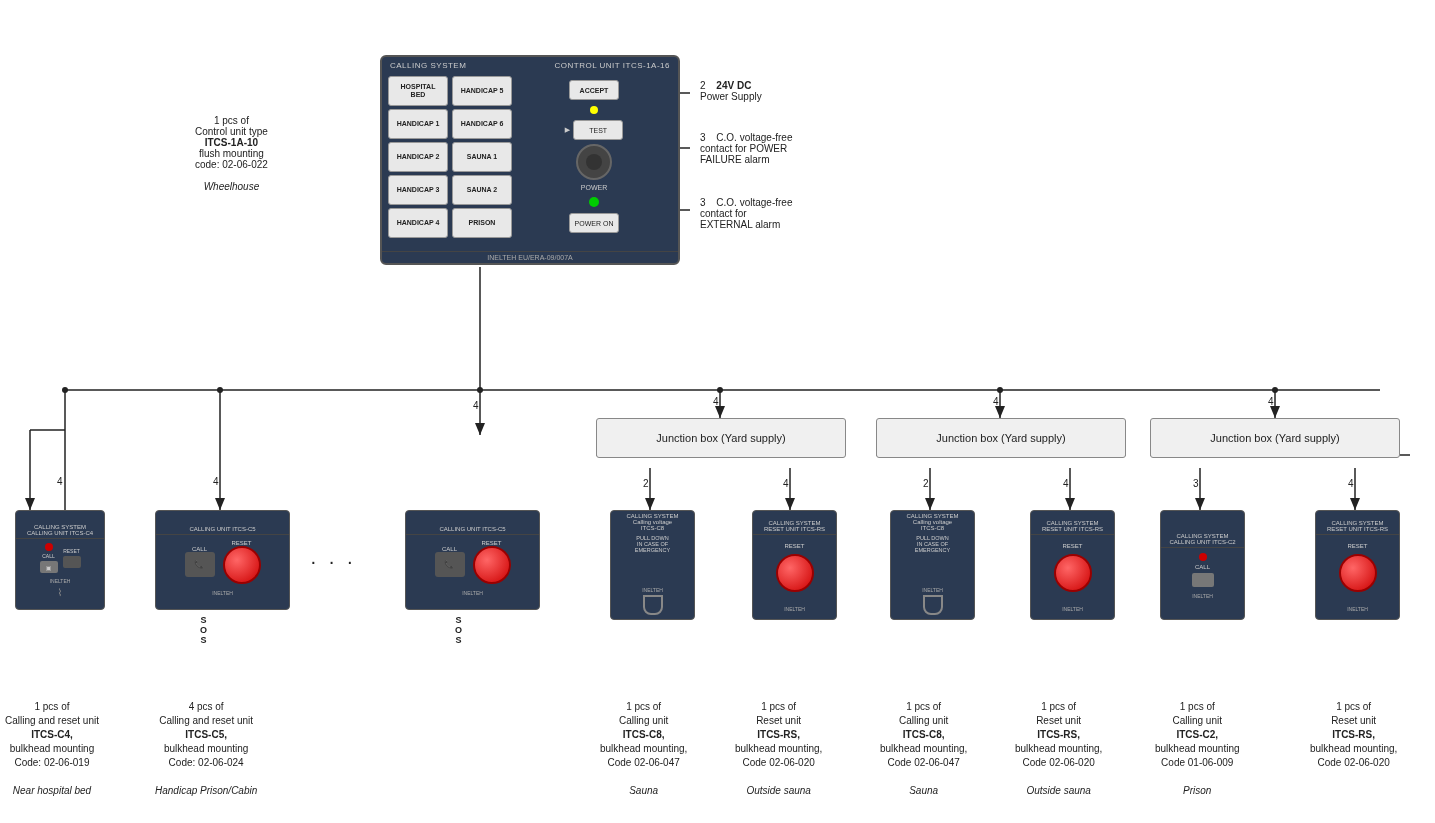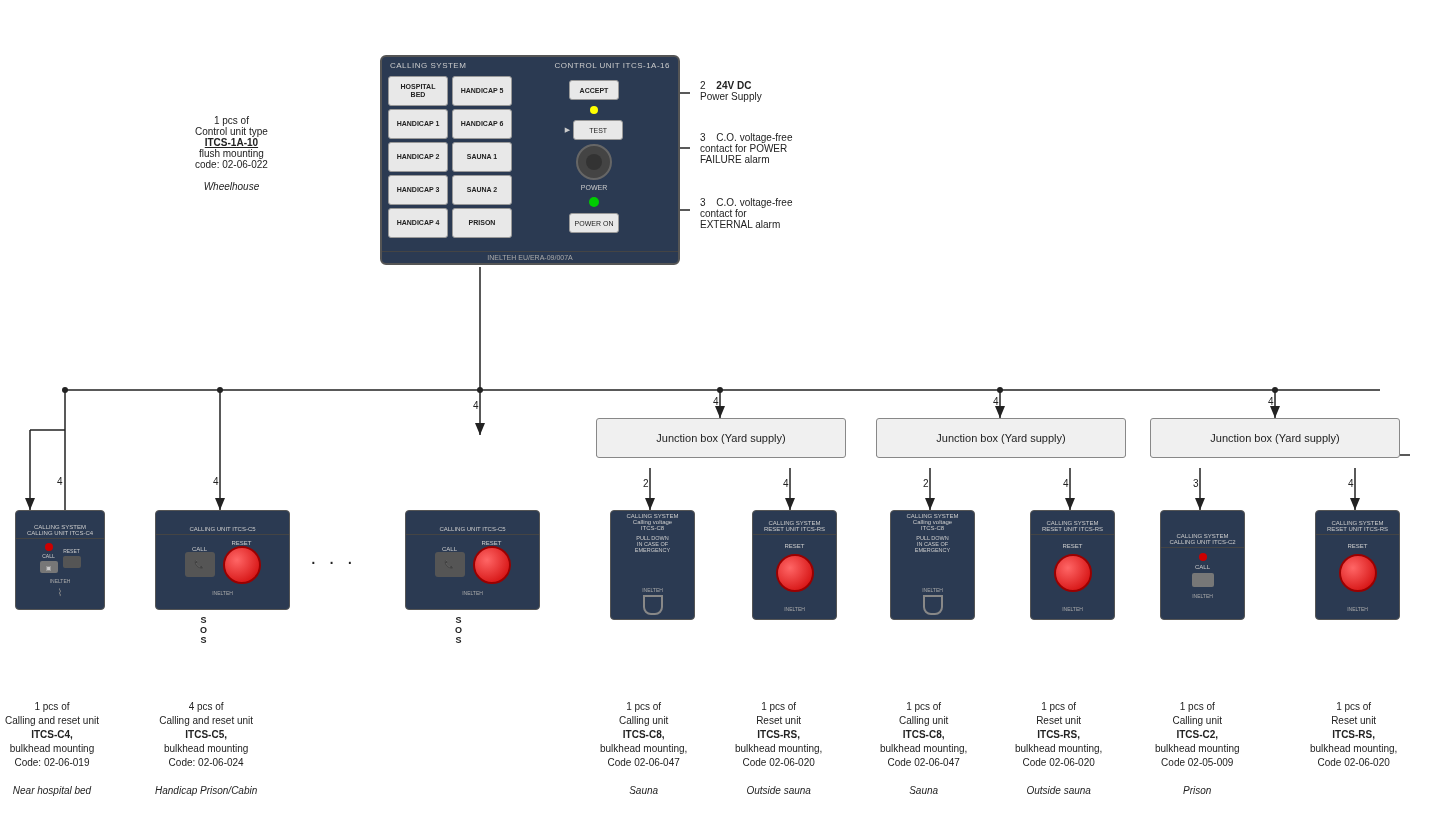--- a/index.html
+++ b/index.html
@@ -137,21 +137,21 @@
 
     
     .cu-info {
       position: absolute;
       top: 115px;
       left: 195px;
       text-align: center;
       font-size: 10px;
       color: #222;
     }
-    .cu-info .bold { font-weight: bold; text-decoration: underline; }
+    .cu-info .bold { font-weight: bold; }
     .cu-info .italic { font-style: italic; }
 
     
     .annotation {
       position: absolute;
       font-size: 10px;
       color: #222;
     }
 
     
@@ -556,21 +556,21 @@
     <div>Code 02-06-020</div>
     <br>
     <div class="italic">Outside sauna</div>
   </div>
 
   <div class="device-info" style="left:1155px;top:700px;">
     <div>1 pcs of</div>
     <div>Calling unit</div>
     <div class="bold">ITCS-C2,</div>
     <div>bulkhead mounting</div>
-    <div>Code 02-05-009</div>
+    <div>Code 01-06-009</div>
     <br>
     <div class="italic">Prison</div>
   </div>
 
   <div class="device-info" style="left:1310px;top:700px;">
     <div>1 pcs of</div>
     <div>Reset unit</div>
     <div class="bold">ITCS-RS,</div>
     <div>bulkhead mounting,</div>
     <div>Code 02-06-020</div>

